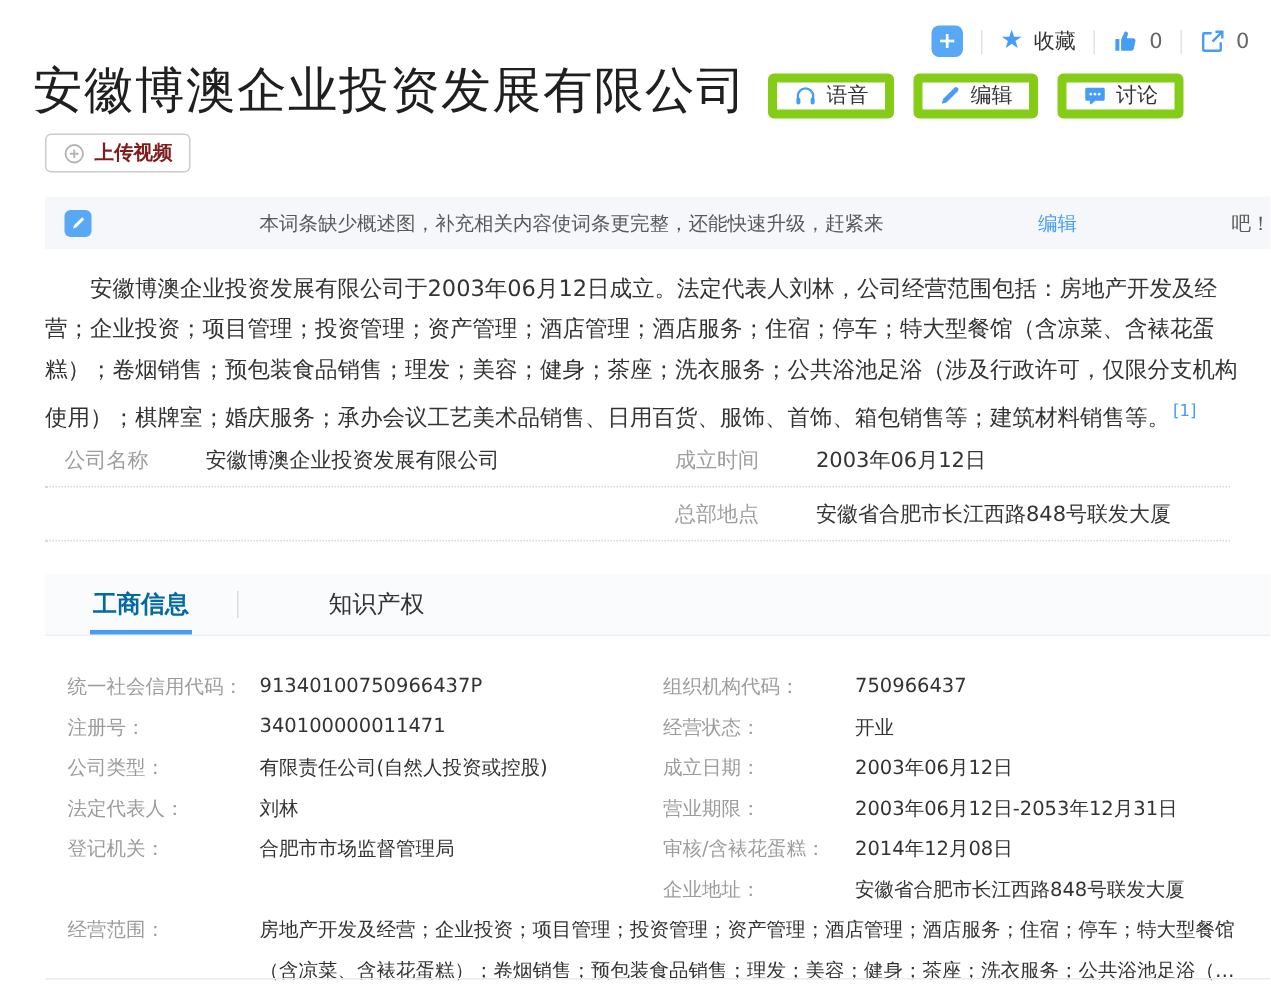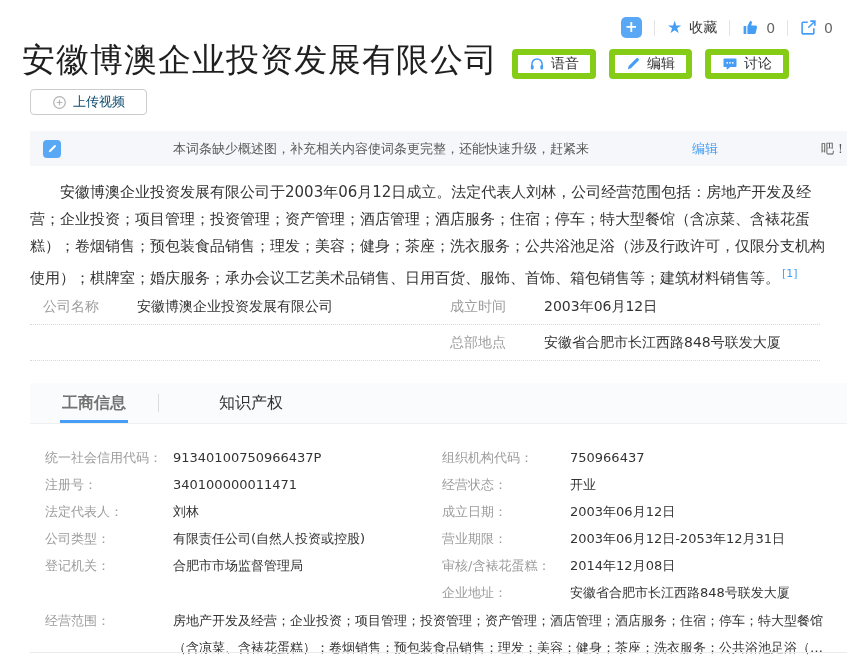--- a/index.html
+++ b/index.html
@@ -15,21 +15,21 @@
   .star-glyph { color: #459df5; font-size: 17px; line-height: 1; }
   .count { color: #666; font-size: 14px; }
 
   
   .title-row { position: absolute; top: 38px; left: 22px; display: flex; align-items: center; }
   h1.entry-title { font-size: 33px; font-weight: 500; color: #1f1f1f; letter-spacing: 1px; white-space: nowrap; }
   .tool-btns { display: flex; gap: 13px; margin-left: 14px; margin-top: 6px; }
   .tool-btn { display: flex; align-items: center; gap: 6px; height: 30px; padding: 0 11px; background: #fff; border: 6px solid #84cc16; border-radius: 4px; font-size: 14px; color: #333; cursor: pointer; }
 
   
-  .upload-btn { position: absolute; top: 89px; left: 30px; display: flex; align-items: center; gap: 6px; height: 26px; padding: 0 21px; background: #fff; border: 1px solid #ccc; border-radius: 4px; font-size: 13px; color: #0c4a6e; cursor: pointer; }
+  .upload-btn { position: absolute; top: 89px; left: 30px; display: flex; align-items: center; gap: 6px; height: 26px; padding: 0 11px; background: #fff; border: 1px solid #ccc; border-radius: 4px; font-size: 13px; color: #7f1d1d; cursor: pointer; font-weight: bold; }
 
   
   .notice { position: absolute; top: 131px; left: 30px; right: 0; height: 35px; background: #f5f7fa; display: flex; align-items: center; padding-left: 13px; font-size: 13px; color: #595959; justify-content: space-between; }
   .notice-icon { width: 18px; height: 18px; border-radius: 4px; background: #59a8f6; display: flex; align-items: center; justify-content: center; margin-right: 9px; flex-shrink: 0; }
   .notice a { color: #459df5; text-decoration: none; cursor: pointer; }
 
   
   .summary { position: absolute; top: 179px; left: 30px; width: 808px; font-size: 15px; line-height: 27px; color: #333; text-indent: 2em; }
   .ref-sup { color: #459df5; font-size: 11px; vertical-align: super; text-decoration: none; margin-left: 2px; cursor: pointer; }
 
@@ -38,21 +38,21 @@
   .infobox-row { display: flex; border-bottom: 1px dotted #d8d8d8; }
   .infobox-cell { display: flex; padding: 9px 0 8px 13px; }
   .infobox-cell.c-left { width: 407px; flex-shrink: 0; }
   .infobox-cell.c-right { flex: 1; }
   .ib-label { width: 94px; flex-shrink: 0; color: #9e9e9e; }
   .ib-value { color: #333; }
 
   
   .tabstrip { position: absolute; top: 383px; left: 30px; right: 0; height: 41px; background: #fafbfc; display: flex; align-items: stretch; border-bottom: 1px solid #f0f0f0; }
   .tab { position: relative; display: flex; align-items: center; margin-left: 30px; font-size: 16px; color: #333; cursor: pointer; padding: 0 2px; }
-  .tab.active { color: #737373; font-weight: bold; }
+  .tab.active { color: #0369a1; font-weight: bold; }
   .tab.active::after { content: ""; position: absolute; left: 0; right: 0; bottom: 0; height: 3px; background: #459df5; }
   .tab-div { width: 1px; height: 18px; background: #dcdcdc; align-self: center; margin: 0 28px 0 30px; }
   .tab + .tab-div { margin-left: 30px; }
   .tabstrip .tab:nth-of-type(2) { margin-left: 0; }
 
   
   .details { position: absolute; top: 444px; left: 30px; width: 800px; font-size: 13px; }
   .dcols { display: flex; }
   .dcol { display: flex; flex-direction: column; }
   .dcol.left { width: 397px; flex-shrink: 0; }
@@ -190,26 +190,26 @@
       <div class="dcol left">
         <div class="drow">
             <span class="dlabel">统一社会信用代码：</span>
             <span class="dvalue">91340100750966437P</span>
           </div>
         <div class="drow">
             <span class="dlabel">注册号：</span>
             <span class="dvalue">340100000011471</span>
           </div>
         <div class="drow">
+            <span class="dlabel">公司类型：</span>
+            <span class="dvalue">有限责任公司(自然人投资或控股)</span>
+          </div>
+        <div class="drow">
             <span class="dlabel">法定代表人：</span>
             <span class="dvalue">刘林</span>
-          </div>
-        <div class="drow">
-            <span class="dlabel">公司类型：</span>
-            <span class="dvalue">有限责任公司(自然人投资或控股)</span>
           </div>
         <div class="drow">
             <span class="dlabel">登记机关：</span>
             <span class="dvalue">合肥市市场监督管理局</span>
           </div>
       </div>
       <div class="dcol right">
         <div class="drow">
             <span class="dlabel">组织机构代码：</span>
             <span class="dvalue">750966437</span>

